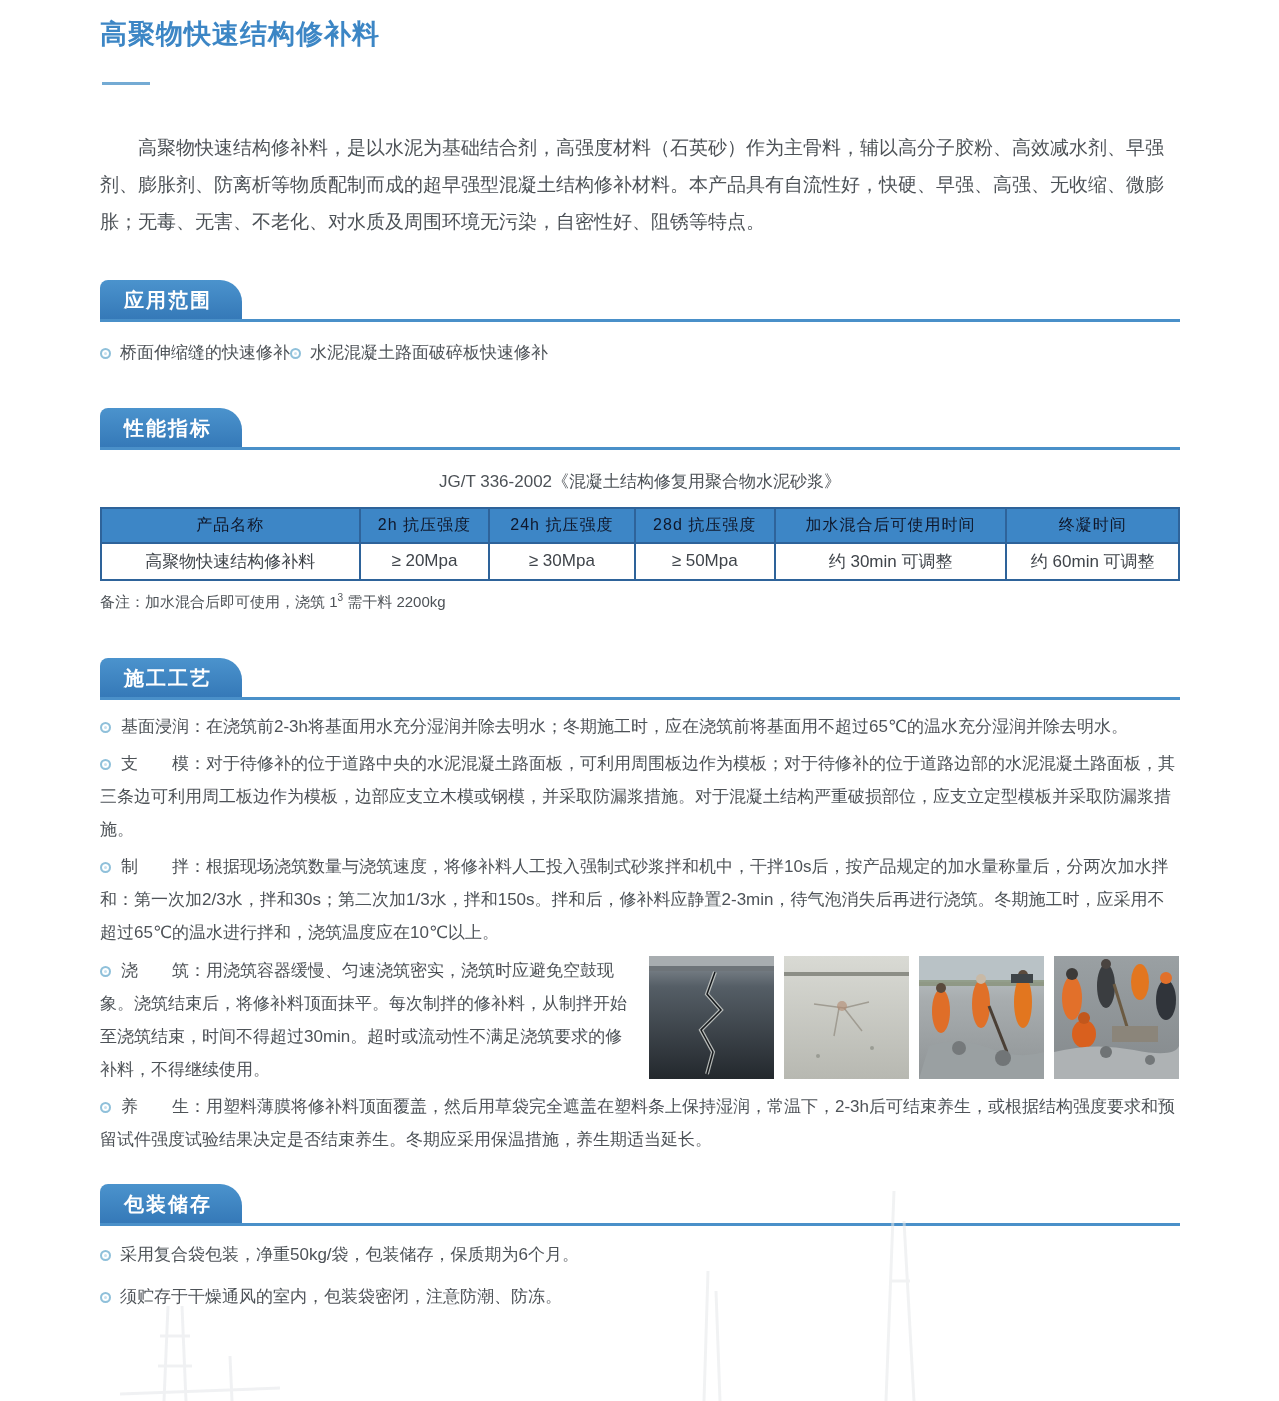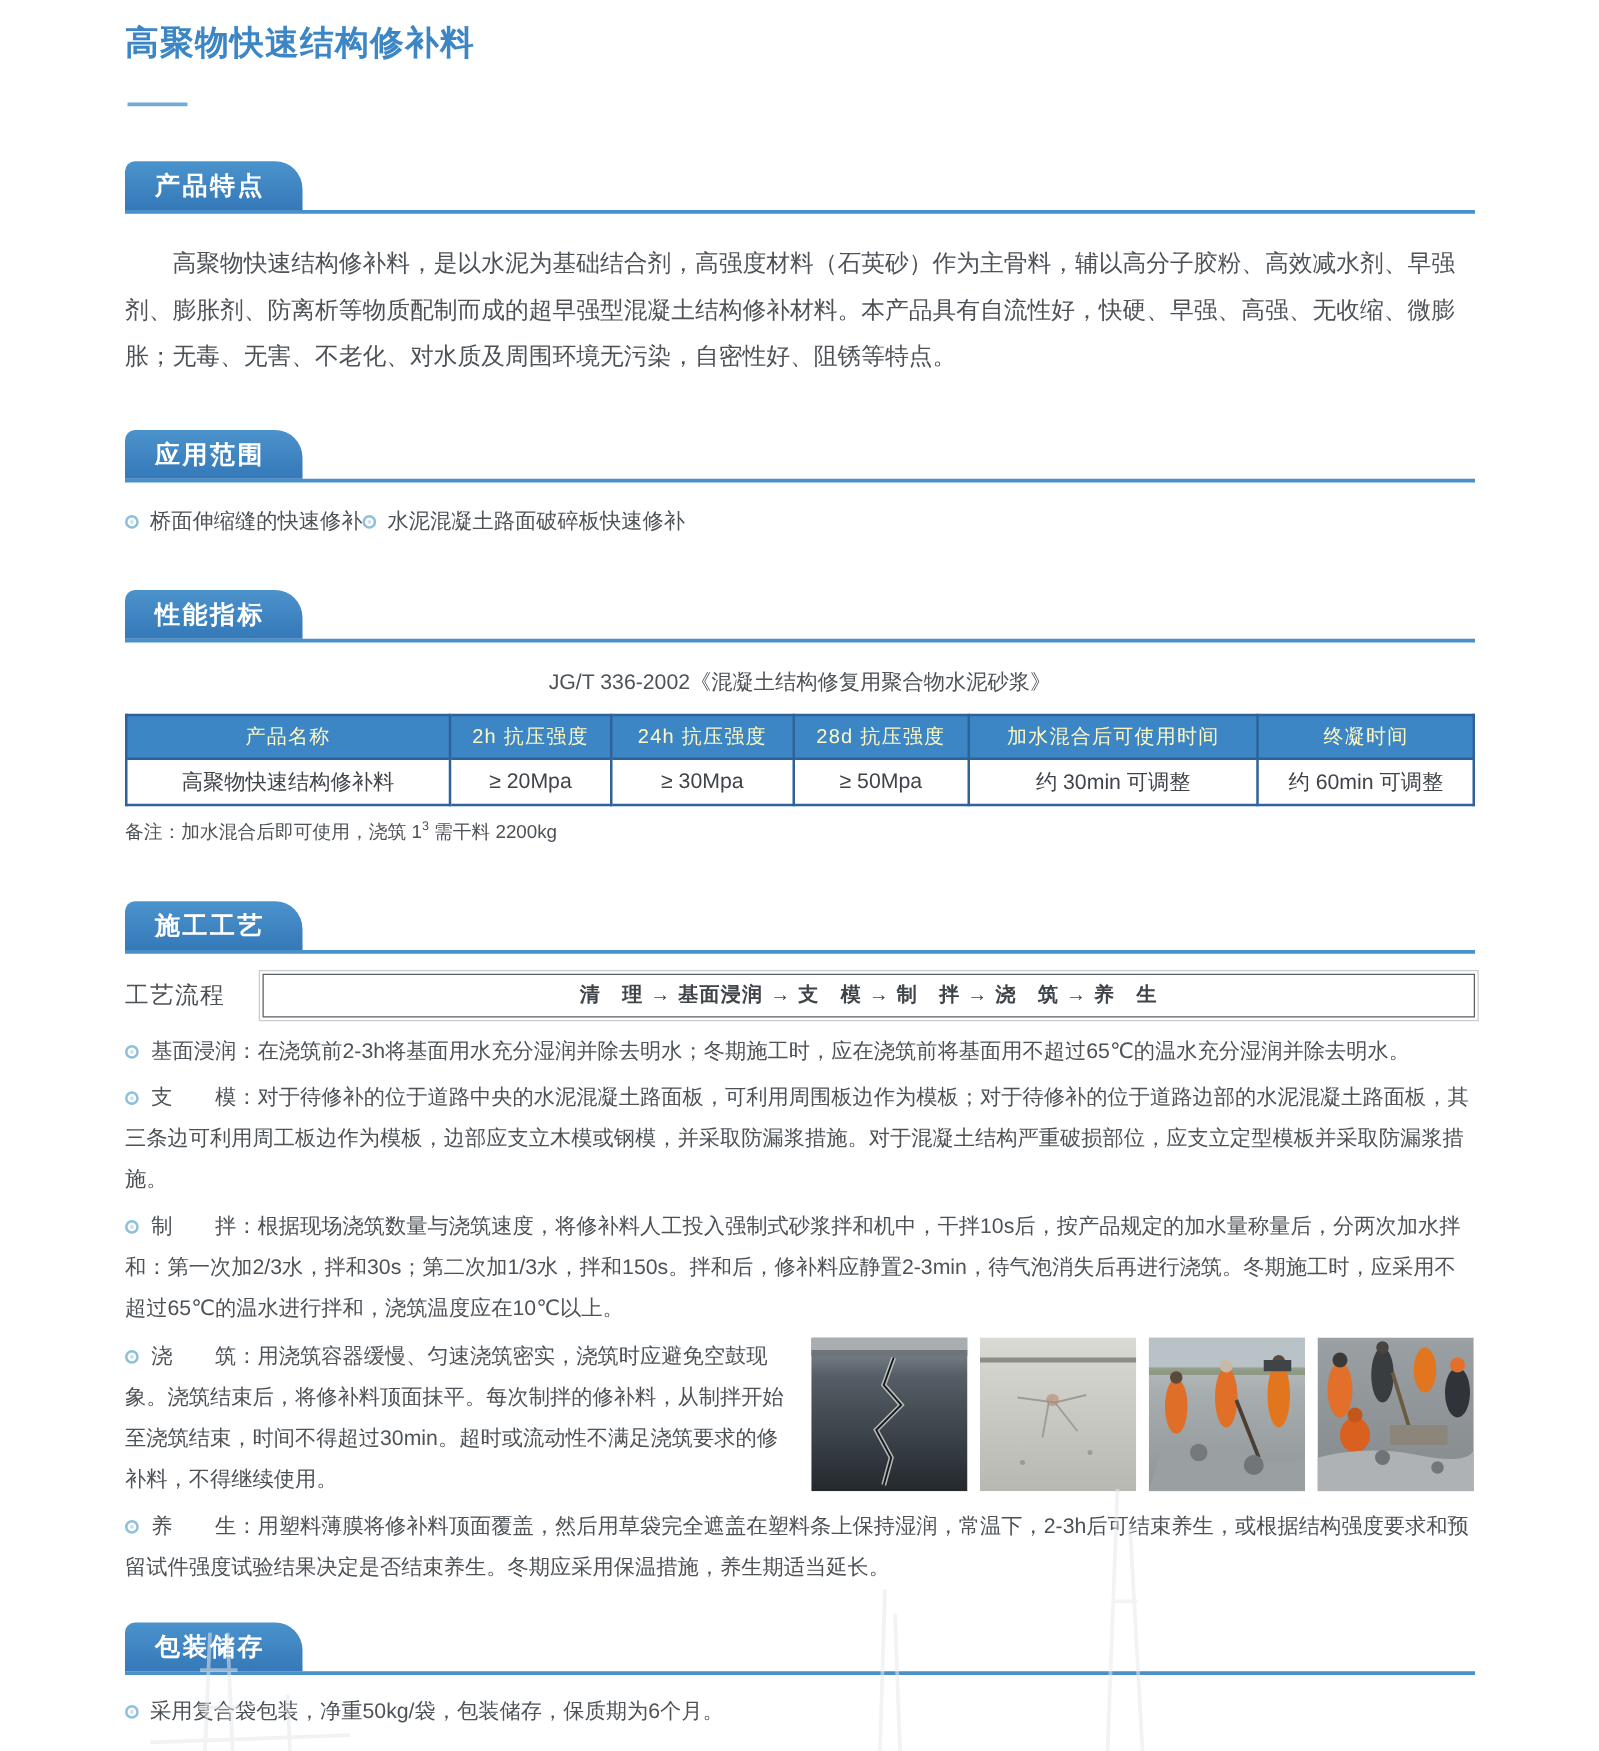--- a/index.html
+++ b/index.html
@@ -35,21 +35,21 @@
   }
   .bullet-line { font-size:17px; color:#4d5257; line-height:1.5; }
 
   
   .app-row { display:flex; margin-top:18px; }
 
   
   .standard-line { text-align:center; font-size:17px; margin-top:20px; color:#4d5257; }
   table.perf { width:100%; border-collapse:collapse; margin-top:14px; table-layout:fixed; }
   table.perf th, table.perf td { border:2px solid #2e639a; text-align:center; padding:6px 4px; }
-  table.perf th { background:#3d86c6; color:#fef9c3; font-size:16px; font-weight:normal; letter-spacing:1px; }
+  table.perf th { background:#3d86c6; color:#0f172a; font-size:16px; font-weight:normal; letter-spacing:1px; }
   table.perf td { font-size:17px; color:#3f444a; }
   col.c1{width:24%} col.c2{width:12%} col.c3{width:13.5%} col.c4{width:13%} col.c5{width:21.5%} col.c6{width:16%}
   .perf-note { margin-top:11px; font-size:15px; color:#4d5257; }
   .perf-note sup { font-size:10px; }
 
   
   .flow-row { display:flex; align-items:center; margin-top:16px; }
   .flow-label { font-size:19px; color:#4d5257; flex:none; letter-spacing:1px; }
   .flow-box {
     flex:1; margin-left:30px; border:1px solid #5a5f64; outline:1px solid #c9cccf; outline-offset:2px;
@@ -74,23 +74,20 @@
   .wm svg { display:block; }
 </style>
 </head>
 <body>
 
 <div class="page">
 
   <div class="doc-title">高聚物快速结构修补料</div>
   <div class="title-dash"></div>
 
-  <div class="sec-head">
-    <span class="sec-tab">产品特点</span>
-  </div>
   <p class="body-par">高聚物快速结构修补料，是以水泥为基础结合剂，高强度材料（石英砂）作为主骨料，辅以高分子胶粉、高效减水剂、早强剂、膨胀剂、防离析等物质配制而成的超早强型混凝土结构修补材料。本产品具有自流性好，快硬、早强、高强、无收缩、微膨胀；无毒、无害、不老化、对水质及周围环境无污染，自密性好、阻锈等特点。</p>
 
   <div class="sec-head sp-applications">
     <span class="sec-tab">应用范围</span>
   </div>
   <div class="app-row">
     <div class="bullet-line">
       <span class="ring"></span><span>桥面伸缩缝的快速修补</span>
     </div>
     <div class="bullet-line">
@@ -132,24 +129,20 @@
       </tr>
     </tbody>
   </table>
   <div class="perf-note">
     <span>备注：加水混合后即可使用，浇筑 1</span><sup>3</sup><span> 需干料 2200kg</span>
   </div>
 
   <div class="sec-head sp-construction">
     <span class="sec-tab">施工工艺</span>
   </div>
-  <div class="flow-row">
-    <span class="flow-label">工艺流程</span>
-    <div class="flow-box">清　理 → 基面浸润 → 支　模 → 制　拌 → 浇　筑 → 养　生</div>
-  </div>
 
   <div class="steps">
     <p class="step">
       <span class="ring"></span><span>基面浸润：</span><span>在浇筑前2-3h将基面用水充分湿润并除去明水；冬期施工时，应在浇筑前将基面用不超过65℃的温水充分湿润并除去明水。</span>
     </p>
     <p class="step">
       <span class="ring"></span><span>支　　模：</span><span>对于待修补的位于道路中央的水泥混凝土路面板，可利用周围板边作为模板；对于待修补的位于道路边部的水泥混凝土路面板，其三条边可利用周工板边作为模板，边部应支立木模或钢模，并采取防漏浆措施。对于混凝土结构严重破损部位，应支立定型模板并采取防漏浆措施。</span>
     </p>
     <p class="step">
       <span class="ring"></span><span>制　　拌：</span><span>根据现场浇筑数量与浇筑速度，将修补料人工投入强制式砂浆拌和机中，干拌10s后，按产品规定的加水量称量后，分两次加水拌和：第一次加2/3水，拌和30s；第二次加1/3水，拌和150s。拌和后，修补料应静置2-3min，待气泡消失后再进行浇筑。冬期施工时，应采用不超过65℃的温水进行拌和，浇筑温度应在10℃以上。</span>

